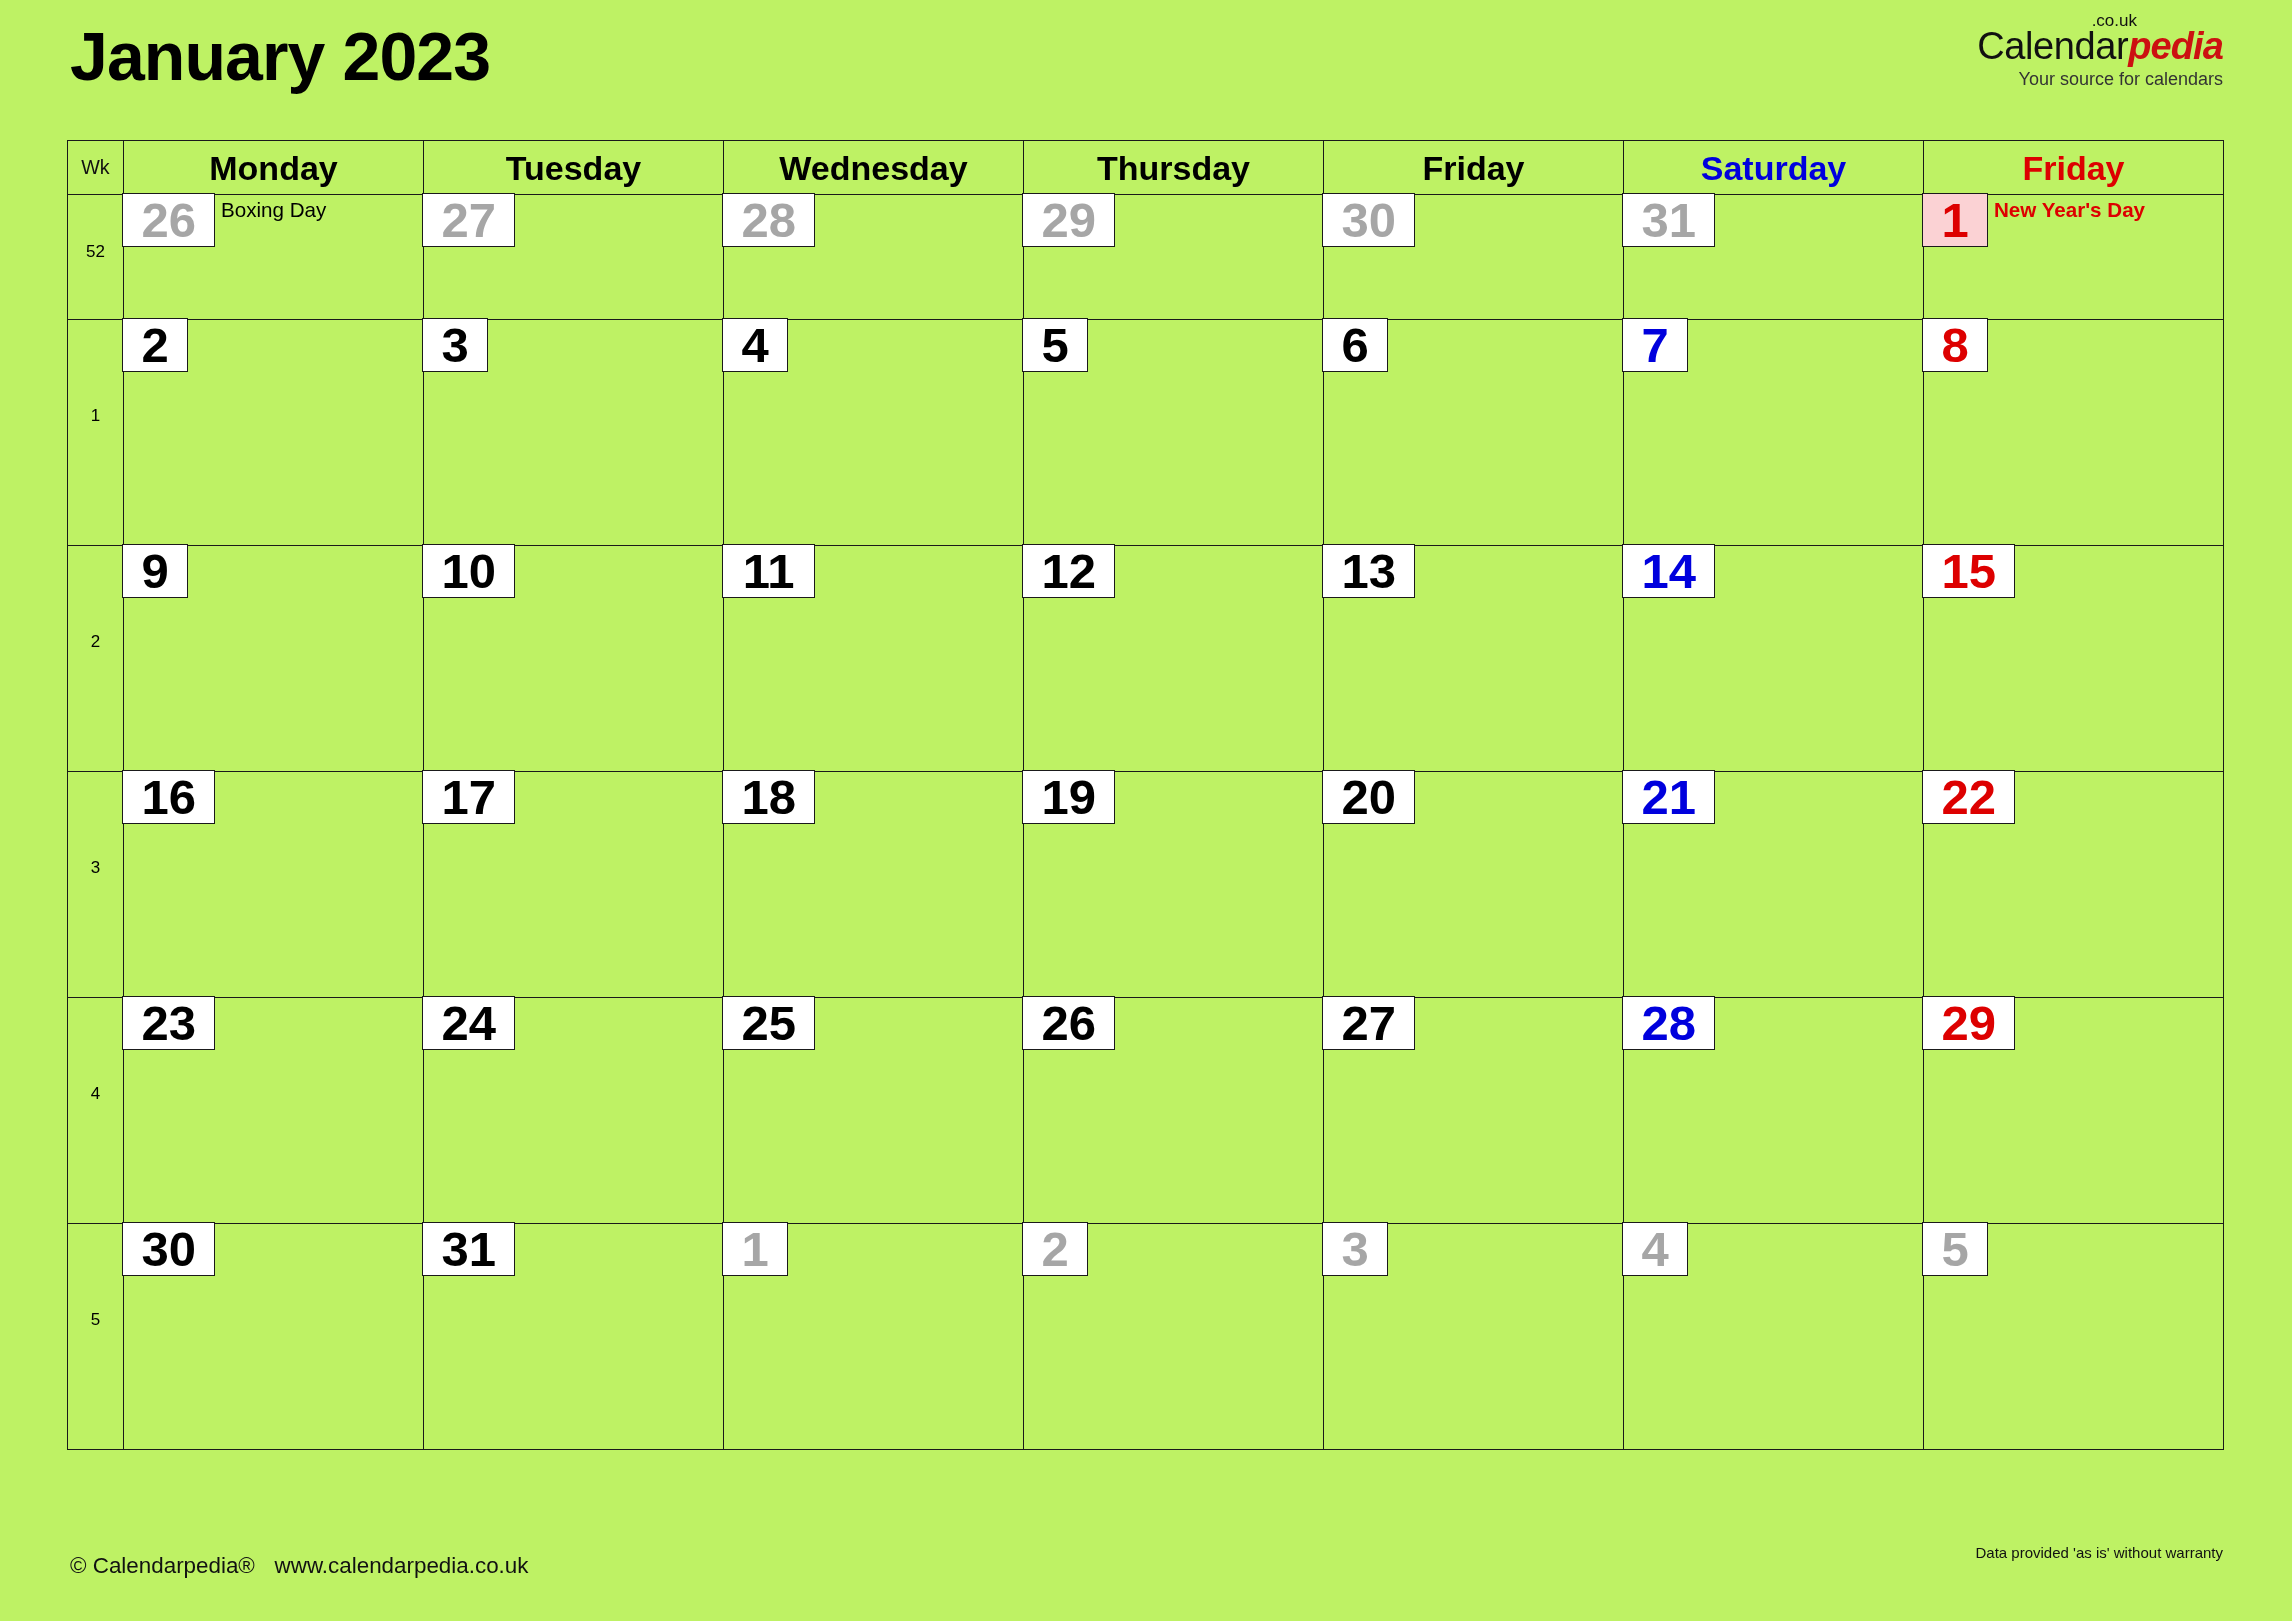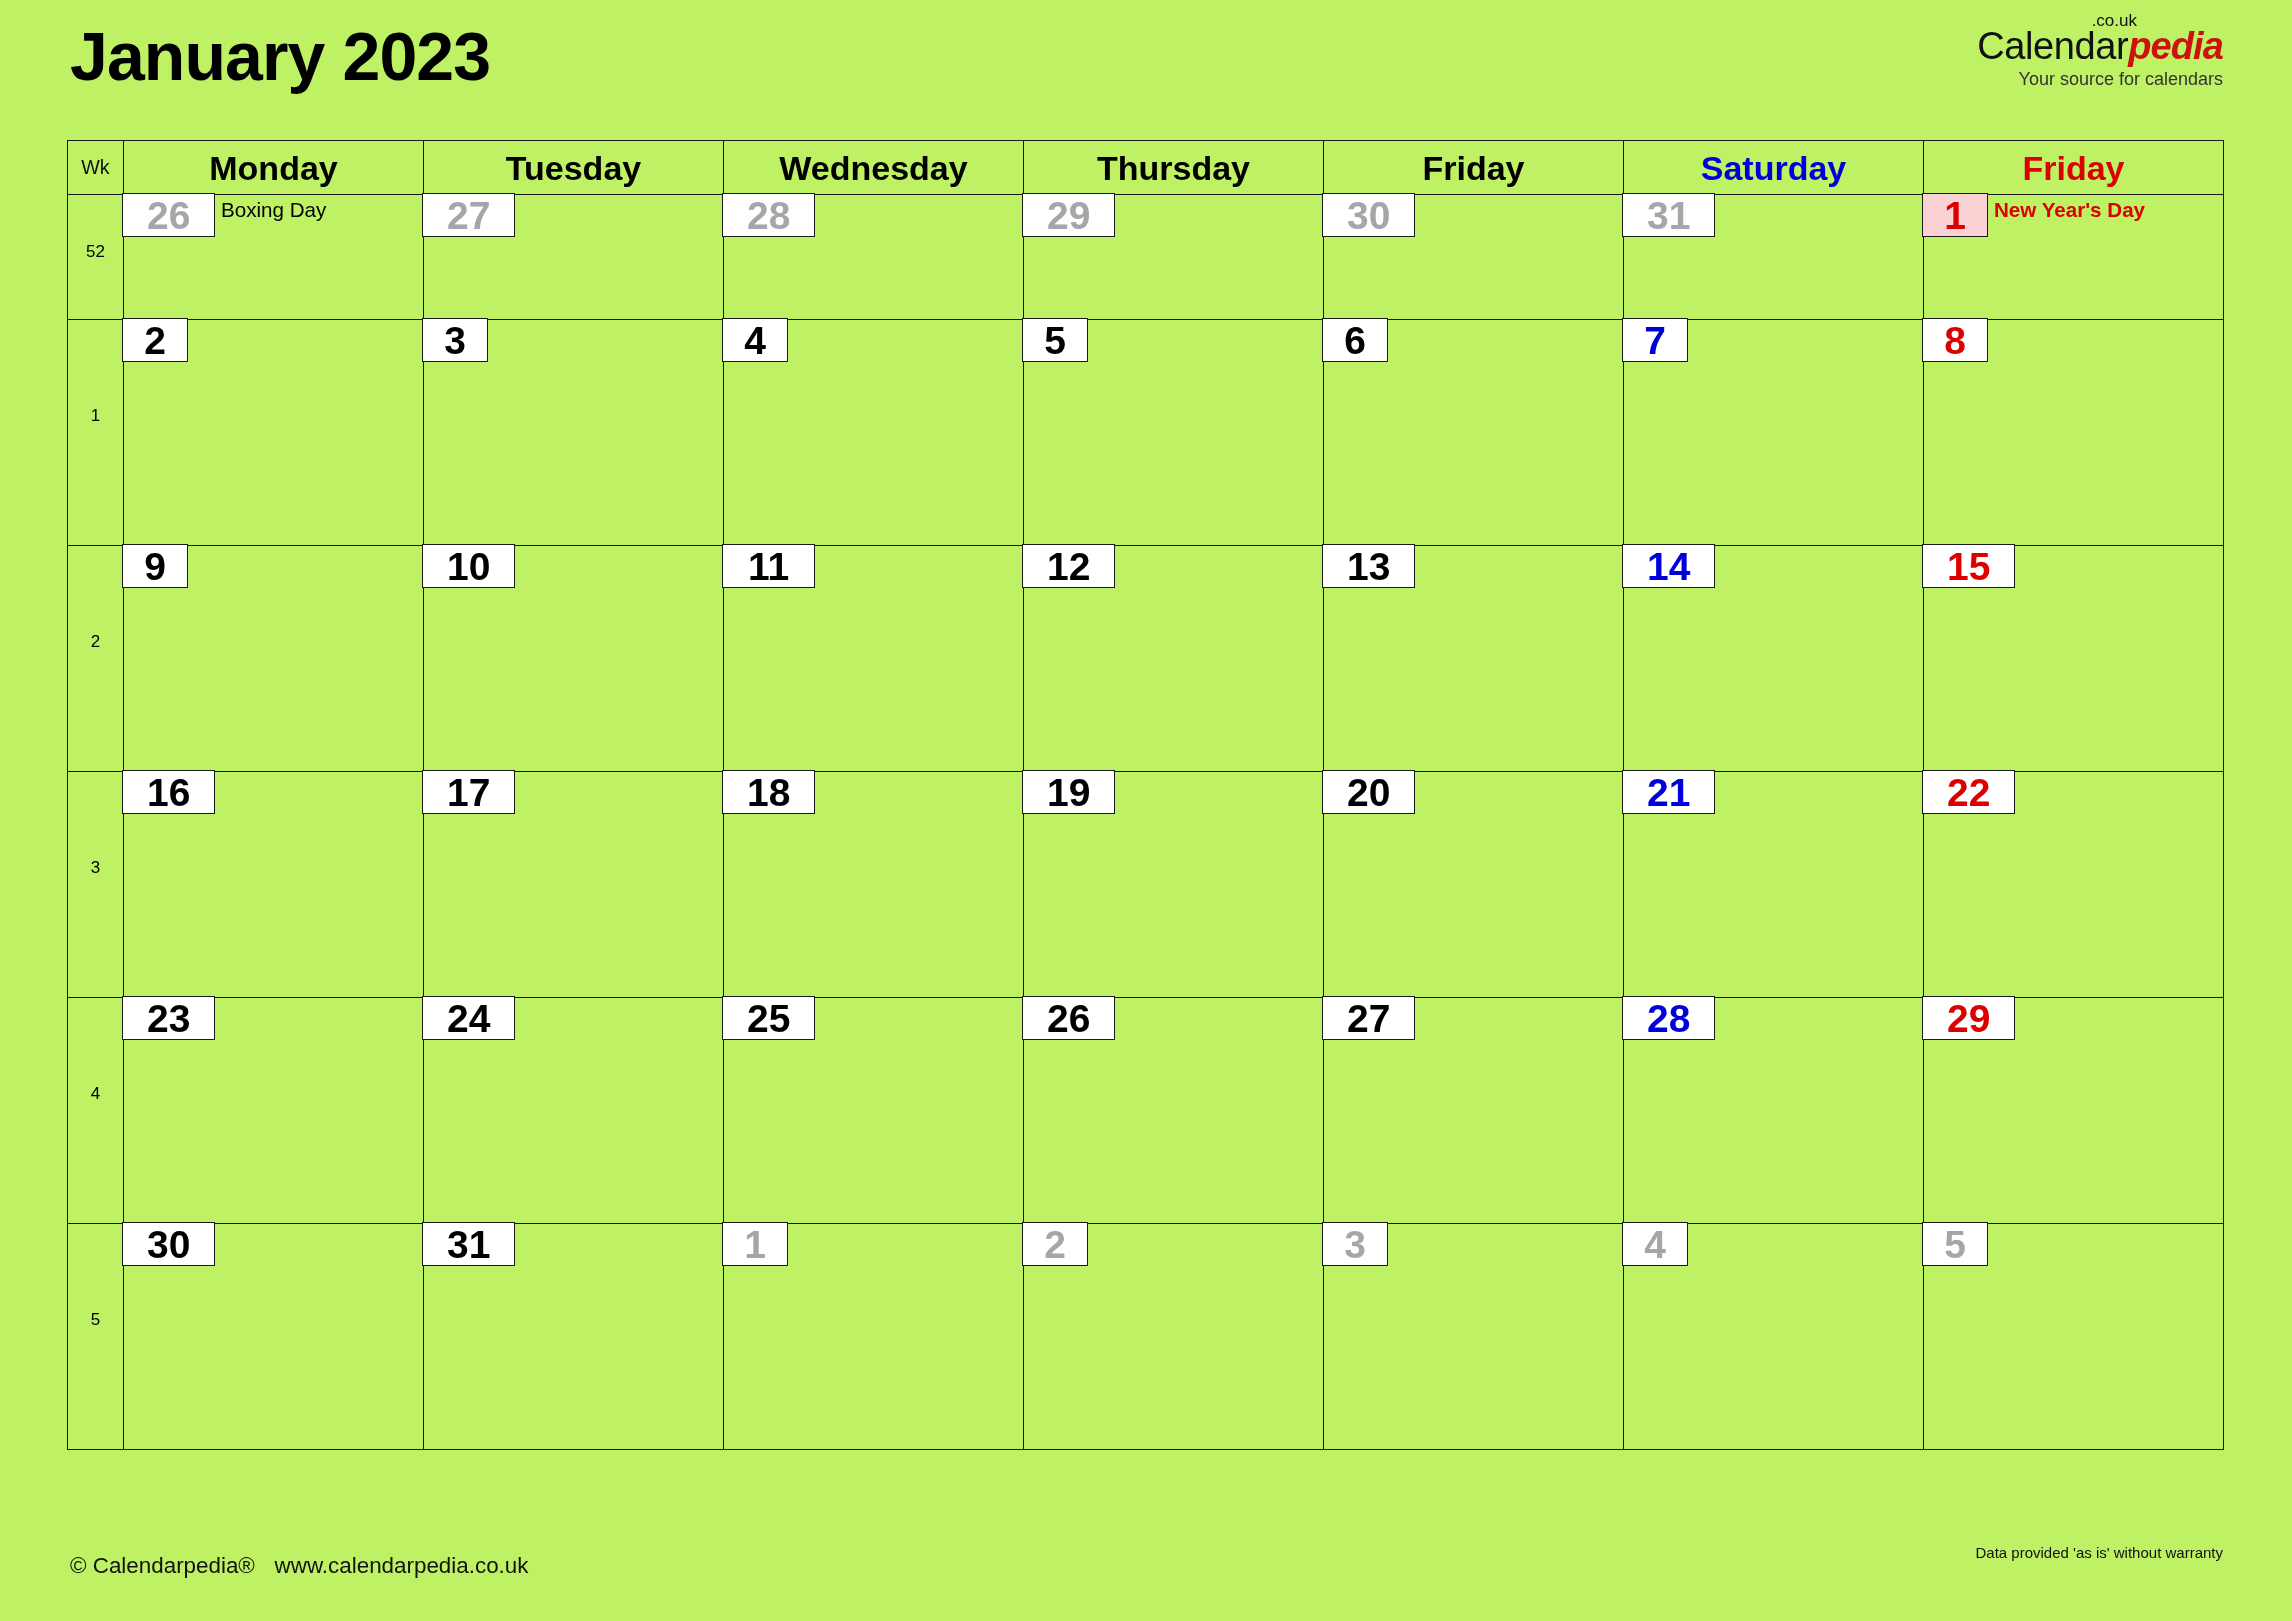--- a/index.html
+++ b/index.html
@@ -120,27 +120,27 @@
     height: 226px;
     position: relative;
   }
   tr.r1 td.day, tr.r1 td.wknum { height: 125px; }
 
   
   .datebox {
     position: absolute;
     left: -1.8px; top: -1.8px;
     min-width: 66px;
-    height: 44px;
+    height: 54px;
     border: 1.8px solid #1a1a1a;
     padding: 0 10.7px;
     display: flex;
     align-items: center;
     justify-content: center;
-    font-size: 39px;
+    font-size: 49px;
     font-weight: bold;
     line-height: 1;
     background: #ffffff;
     color: #000000;
   }
   .datebox.two { min-width: 93px; }
   .datebox.out { color: #a6a6a6; }
   .datebox.sat { color: #0000dd; }
   .datebox.sun { color: #dd0000; }
   .datebox.hol {

